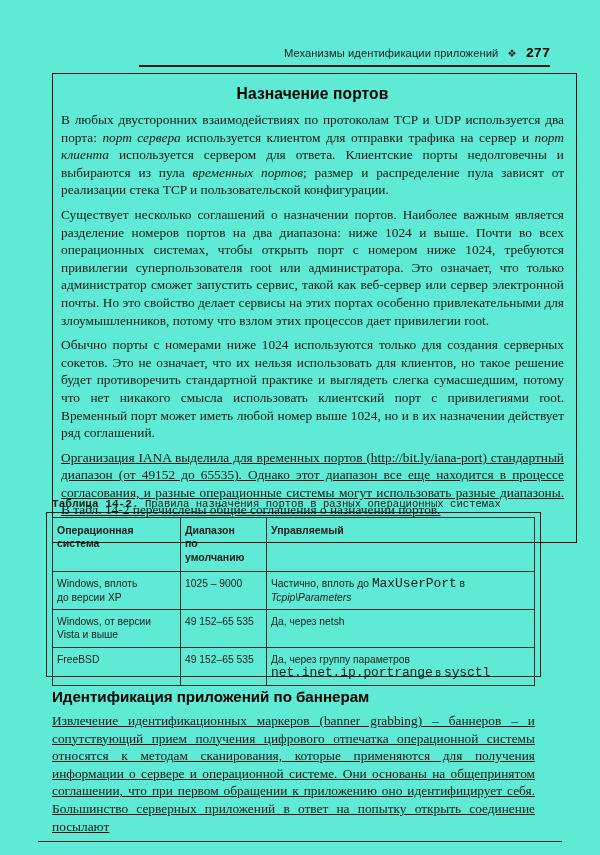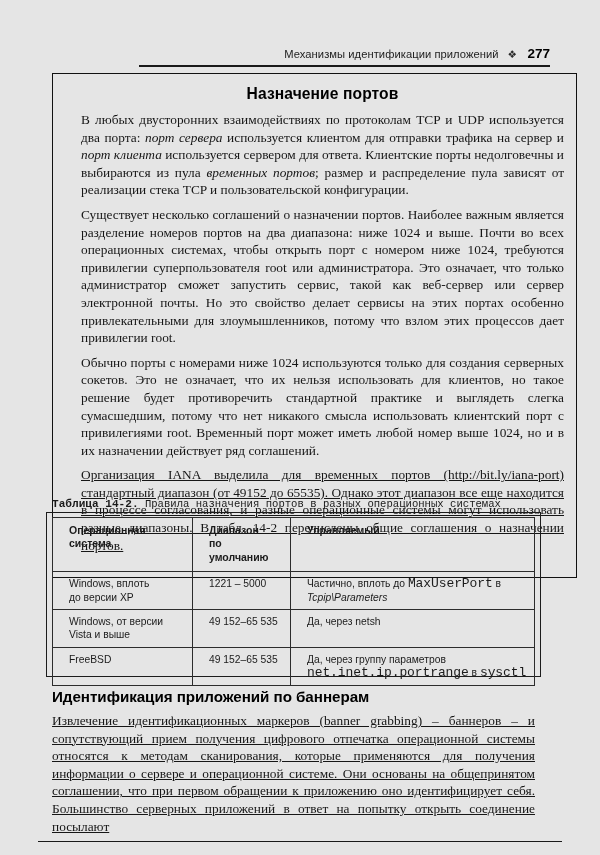--- a/index.html
+++ b/index.html
@@ -12,21 +12,21 @@
     height: 855px;
     font-family: "Liberation Serif", serif;
     color: #1a1a1a;
     position: relative;
     overflow: hidden;
   }
 
   .page {
     position: absolute;
     inset: 0;
-    background: #e5e5e5;
+    background: #5eead4;
   }
 
   
   .running-head {
     position: absolute;
     top: 46px;
     left: 52px;
     right: 50px;
     display: flex;
     align-items: baseline;
@@ -40,21 +40,21 @@
     color: #1d1d1d;
   }
   .rh-orn {
     font-family: "DejaVu Sans", sans-serif;
     font-size: 10.5px;
     color: #2a2a2a;
     position: relative;
     top: -0.5px;
   }
   .rh-page {
-    font-family: Liberation Sans, sans-serif;
+    font-family: Liberation Mono, monospace;
     font-weight: bold;
     font-size: 13.5px;
     color: #000;
     min-width: 24px;
     text-align: right;
   }
   .head-rule {
     position: absolute;
     top: 65px;
     left: 139px;
@@ -64,21 +64,21 @@
   }
 
   
   .boxed {
     position: absolute;
     top: 73px;
     left: 52px;
     width: 525px;
     border: 1.3px solid #111;
     box-sizing: border-box;
-    padding: 9px 12px 9px 28px;
+    padding: 9px 12px 9px 8px;
   }
   .box-title {
     font-family: "Liberation Sans", sans-serif;
     font-weight: bold;
     font-size: 15.6px;
     text-align: center;
     color: #000;
     margin: 2px 0 8px 0;
     letter-spacing: .1px;
   }
@@ -118,21 +118,21 @@
     width: 483px;
   }
   table.ports {
     border-collapse: collapse;
     width: 100%;
     font-family: "Liberation Sans", sans-serif;
     table-layout: fixed;
   }
   table.ports td, table.ports th {
     border: 0.9px solid #2c2c2c;
-    padding: 5px 7px 5px 16px;
+    padding: 5px 7px 5px 4px;
     vertical-align: top;
     font-size: 10.3px;
     line-height: 13.4px;
     color: #1b1b1b;
     text-align: left;
     font-weight: normal;
   }
   table.ports thead th {
     font-weight: bold;
     font-size: 10.5px;
@@ -220,21 +220,21 @@
       <thead>
         <tr>
           <th class="c1"><span>Операционная</span><br><span>система</span></th>
           <th class="c2"><span>Диапазон</span><br><span>по умолчанию</span></th>
           <th class="c3"><span>Управляемый</span></th>
         </tr>
       </thead>
       <tbody id="ports-body">
           <tr>
             <td class="c1">Windows, вплоть<br>до версии XP</td>
-            <td class="c2">1221 – 5000</td>
+            <td class="c2">1025 – 9000</td>
             <td class="c3"><span>Частично, вплоть до </span><span class="mono">MaxUserPort</span><span> в </span><span class="it">Tcpip\Parameters</span></td>
           </tr>
           <tr>
             <td class="c1">Windows, от версии<br>Vista и выше</td>
             <td class="c2">49 152–65 535</td>
             <td class="c3"><span>Да, через netsh</span></td>
           </tr>
           <tr>
             <td class="c1">FreeBSD</td>
             <td class="c2">49 152–65 535</td>

